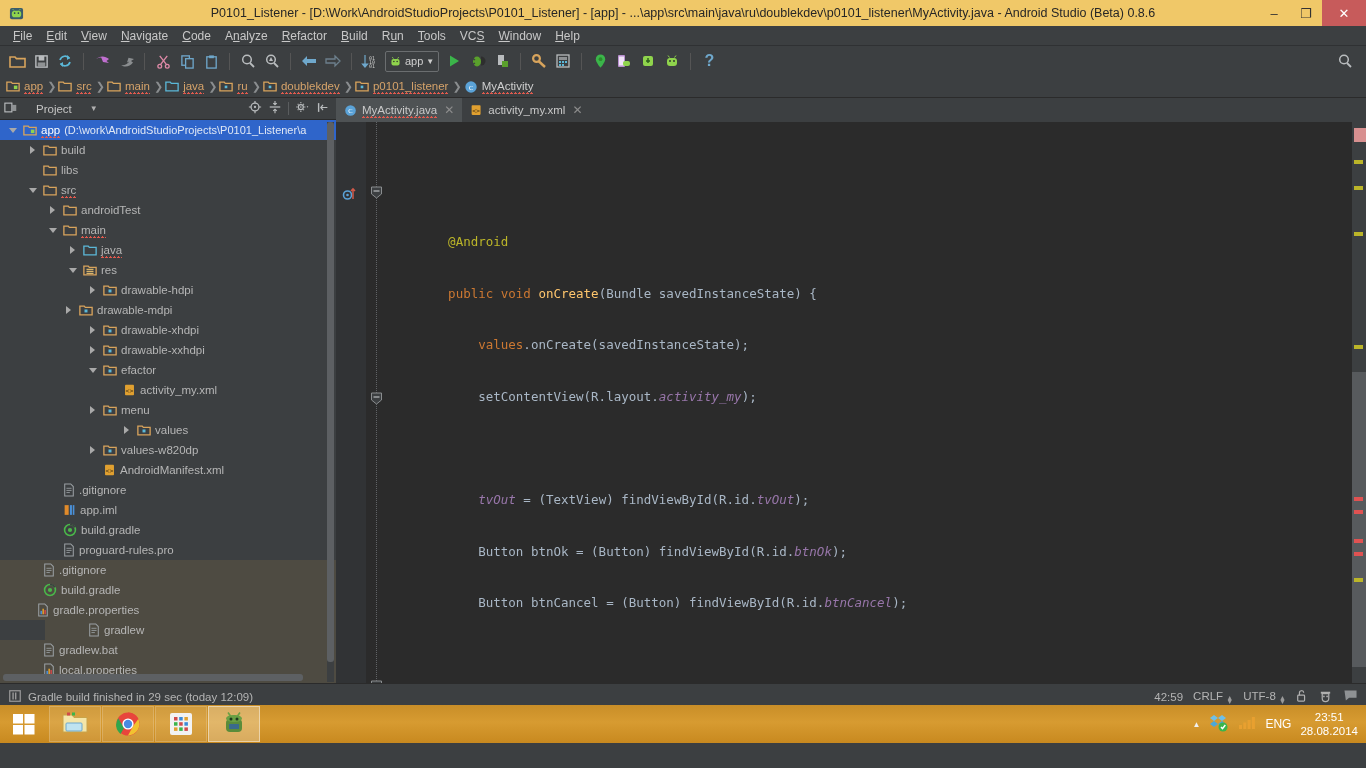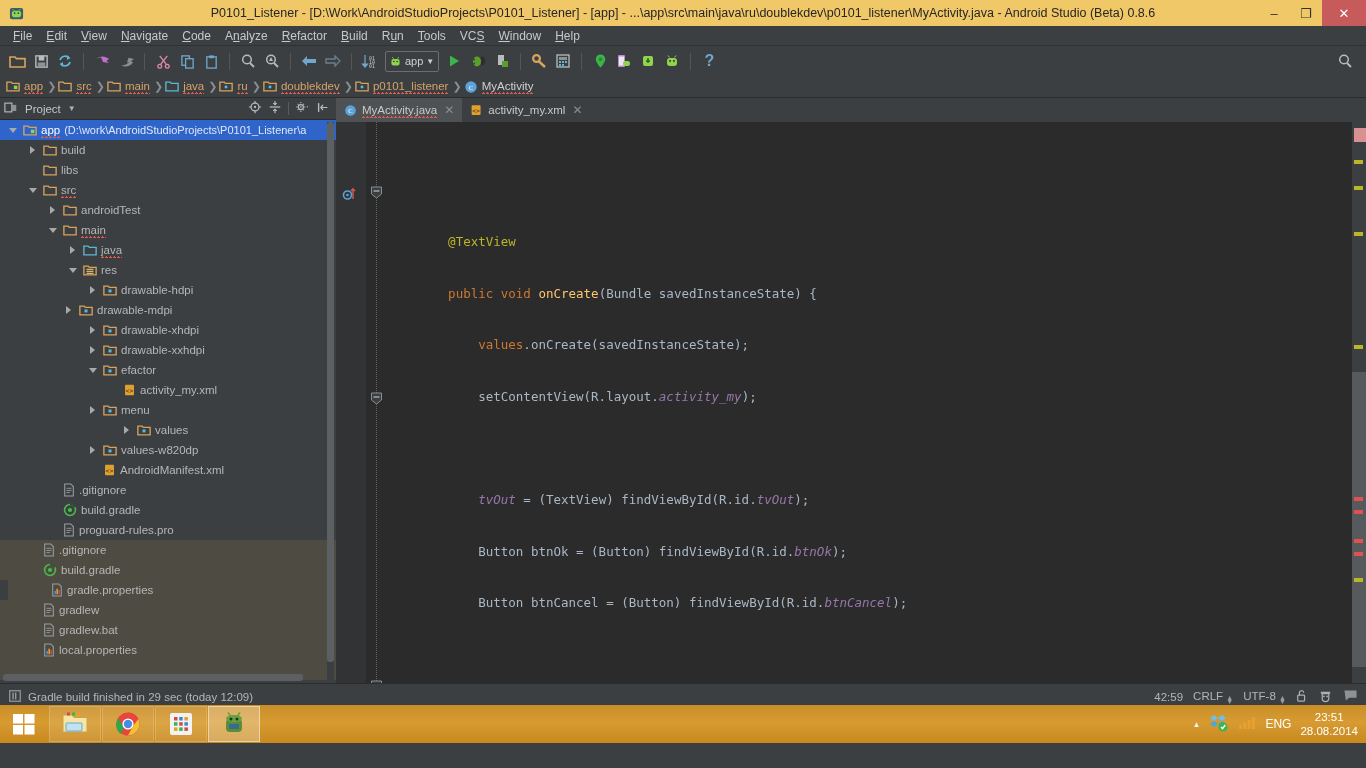--- a/index.html
+++ b/index.html
@@ -69,21 +69,21 @@
   }
   .arrowsep { color:#8a8d8f; font-size:11px; margin:0 2px 0 1px; }
 
   
   #main { display:flex; height:585px; background:#3c3f41; }
 
   
   #project { width:336px; display:flex; flex-direction:column; background:#3c3f41; }
   #projhdr {
     height:22px; display:flex; align-items:center; background:#3c3f41;
-    border-bottom:1px solid #2b2b2b; padding-left:4px; gap:7px;
+    border-bottom:1px solid #2b2b2b; padding-left:4px; gap:18px;
   }
   #projhdr .ptitle { font-size:11.5px; color:#c4c4c4; }
   #projhdr .chev { font-size:8px; color:#b0b0b0; }
   #projhdr .hdricons { margin-left:auto; display:flex; align-items:center; gap:6px; padding-right:6px; }
   #tree { flex:1; overflow:hidden; position:relative; background:#3c3f41; }
   .trow {
     height:20px; display:flex; align-items:center; gap:4px;
     font-size:11.5px; color:#b6b6b6; white-space:nowrap; padding-right:4px;
   }
   .trow.sel { background:#2f65ca; color:#ffffff; }
@@ -717,20 +717,31 @@
                 <line x1="4" y1="6" x2="10" y2="6" stroke="#9aa0a4" stroke-width="1"></line>
                 <line x1="4" y1="8.5" x2="10" y2="8.5" stroke="#9aa0a4" stroke-width="1"></line>
                 <line x1="4" y1="11" x2="8" y2="11" stroke="#9aa0a4" stroke-width="1"></line>
               </svg>
             </span>
             <span class="tname">.gitignore</span>
           </div>
           <div class="trow" style="padding-left: 46px;">
             <span class="tw"></span>
             <span style="display: flex;">
+              <svg width="13" height="14" viewBox="0 0 16 16">
+                <rect x="2" y="2" width="5" height="12" fill="#e08a2a"></rect>
+                <rect x="8.5" y="2" width="2.5" height="12" fill="#4a90d8"></rect>
+                <rect x="12" y="2" width="2" height="12" fill="#4a90d8"></rect>
+              </svg>
+            </span>
+            <span class="tname">app.iml</span>
+          </div>
+          <div class="trow" style="padding-left: 46px;">
+            <span class="tw"></span>
+            <span style="display: flex;">
               <svg width="14" height="14" viewBox="0 0 16 16">
                 <circle cx="8" cy="8" r="6.2" fill="none" stroke="#4ab84a" stroke-width="1.8"></circle>
                 <circle cx="8" cy="8" r="2.4" fill="#4ab84a"></circle>
                 <path d="M8 1.8A6.2 6.2 0 0 1 13.5 5" fill="none" stroke="#3c3f41" stroke-width="1.8"></path>
               </svg>
             </span>
             <span class="tname">build.gradle</span>
           </div>
           <div class="trow" style="padding-left: 46px;">
             <span class="tw"></span>
@@ -760,33 +771,33 @@
             <span class="tw"></span>
             <span style="display: flex;">
               <svg width="14" height="14" viewBox="0 0 16 16">
                 <circle cx="8" cy="8" r="6.2" fill="none" stroke="#4ab84a" stroke-width="1.8"></circle>
                 <circle cx="8" cy="8" r="2.4" fill="#4ab84a"></circle>
                 <path d="M8 1.8A6.2 6.2 0 0 1 13.5 5" fill="none" stroke="#3c3f41" stroke-width="1.8"></path>
               </svg>
             </span>
             <span class="tname">build.gradle</span>
           </div>
-          <div class="trow modrow" style="padding-left: 26px; margin-left: 8px;">
+          <div class="trow modrow" style="padding-left: 20px;">
             <span class="tw"></span>
             <span style="display: flex;">
               <svg width="12" height="14" viewBox="0 0 14 16">
                 <path d="M2 1h7l3 3v11H2z" fill="none" stroke="#9aa0a4" stroke-width="1.2"></path>
                 <rect x="4" y="9" width="1.8" height="4" fill="#4a90d8"></rect>
                 <rect x="6.3" y="6.5" width="1.8" height="6.5" fill="#e0a030"></rect>
                 <rect x="8.6" y="8" width="1.8" height="5" fill="#d04a4a"></rect>
               </svg>
             </span>
             <span class="tname">gradle.properties</span>
           </div>
-          <div class="trow modrow" style="padding-left: 26px;">
+          <div class="trow modrow" style="padding-left: 26px; margin-left: 45px;">
             <span class="tw"></span>
             <span style="display: flex;">
               <svg width="12" height="14" viewBox="0 0 14 16">
                 <path d="M2 1h7l3 3v11H2z" fill="none" stroke="#9aa0a4" stroke-width="1.2"></path>
                 <line x1="4" y1="6" x2="10" y2="6" stroke="#9aa0a4" stroke-width="1"></line>
                 <line x1="4" y1="8.5" x2="10" y2="8.5" stroke="#9aa0a4" stroke-width="1"></line>
                 <line x1="4" y1="11" x2="8" y2="11" stroke="#9aa0a4" stroke-width="1"></line>
               </svg>
             </span>
             <span class="tname">gradlew</span>
@@ -875,21 +886,21 @@
           <svg width="13" height="13" viewBox="0 0 13 13">
               <path d="M1.5 1h10v7l-5 4-5-4z" fill="#3c3f41" stroke="#8a8d8f" stroke-width="1"></path>
               <line x1="3.5" y1="5" x2="9.5" y2="5" stroke="#b9bcbe" stroke-width="1.2"></line>
             </svg>
         </div>
       </div>
 
       <div id="code">
         
         <div class="ln"></div>
-        <div class="ln"><span class="a">    @TextView</span></div>
+        <div class="ln"><span class="a">    @Android</span></div>
         <div class="ln"><span class="k">    public void </span><span class="m">onCreate</span><span class="t">(Bundle savedInstanceState) {</span></div>
         <div class="ln"><span class="k">        values</span><span class="t">.onCreate(savedInstanceState);</span></div>
         <div class="ln"><span class="t">        setContentView(R.layout.</span><span class="f">activity_my</span><span class="t">);</span></div>
         <div class="ln"></div>
         <div class="ln"><span class="f">        tvOut</span><span class="t"> = (TextView) findViewById(R.id.</span><span class="f">tvOut</span><span class="t">);</span></div>
         <div class="ln"><span class="t">        Button btnOk = (Button) findViewById(R.id.</span><span class="f">btnOk</span><span class="t">);</span></div>
         <div class="ln"><span class="t">        Button btnCancel = (Button) findViewById(R.id.</span><span class="f">btnCancel</span><span class="t">);</span></div>
         <div class="ln"></div>
         
         

